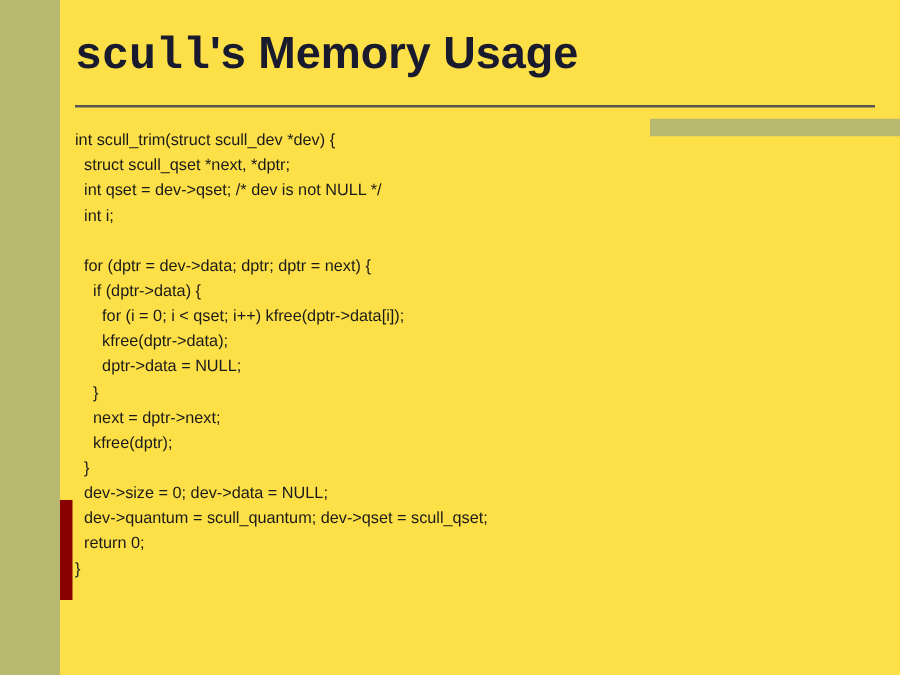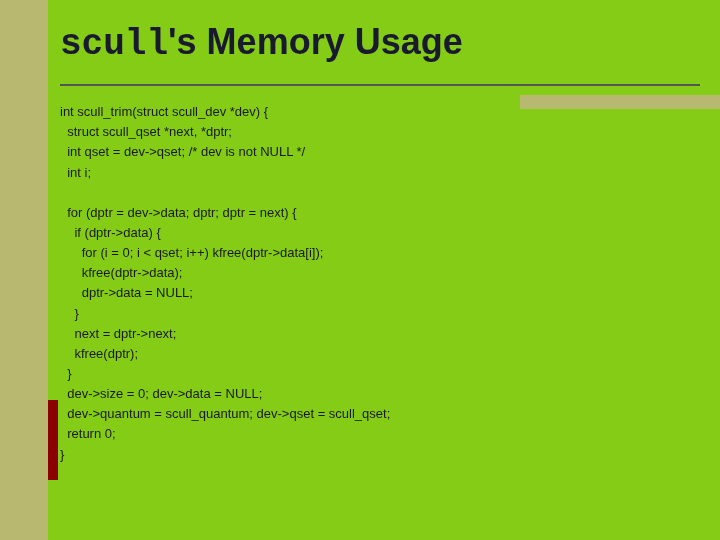--- a/index.html
+++ b/index.html
@@ -12,21 +12,21 @@
       width: 720px;
       height: 540px;
       background-color: #fffff0;
       font-family: Arial, sans-serif;
       overflow: hidden;
     }
 
     .page-container {
       width: 720px;
       height: 540px;
-      background-color: #84cc16;
+      background-color: #fde047;
       position: relative;
     }
 
     
     .left-bar {
       position: absolute;
       left: 0;
       top: 0;
       width: 48px;
       height: 540px;

